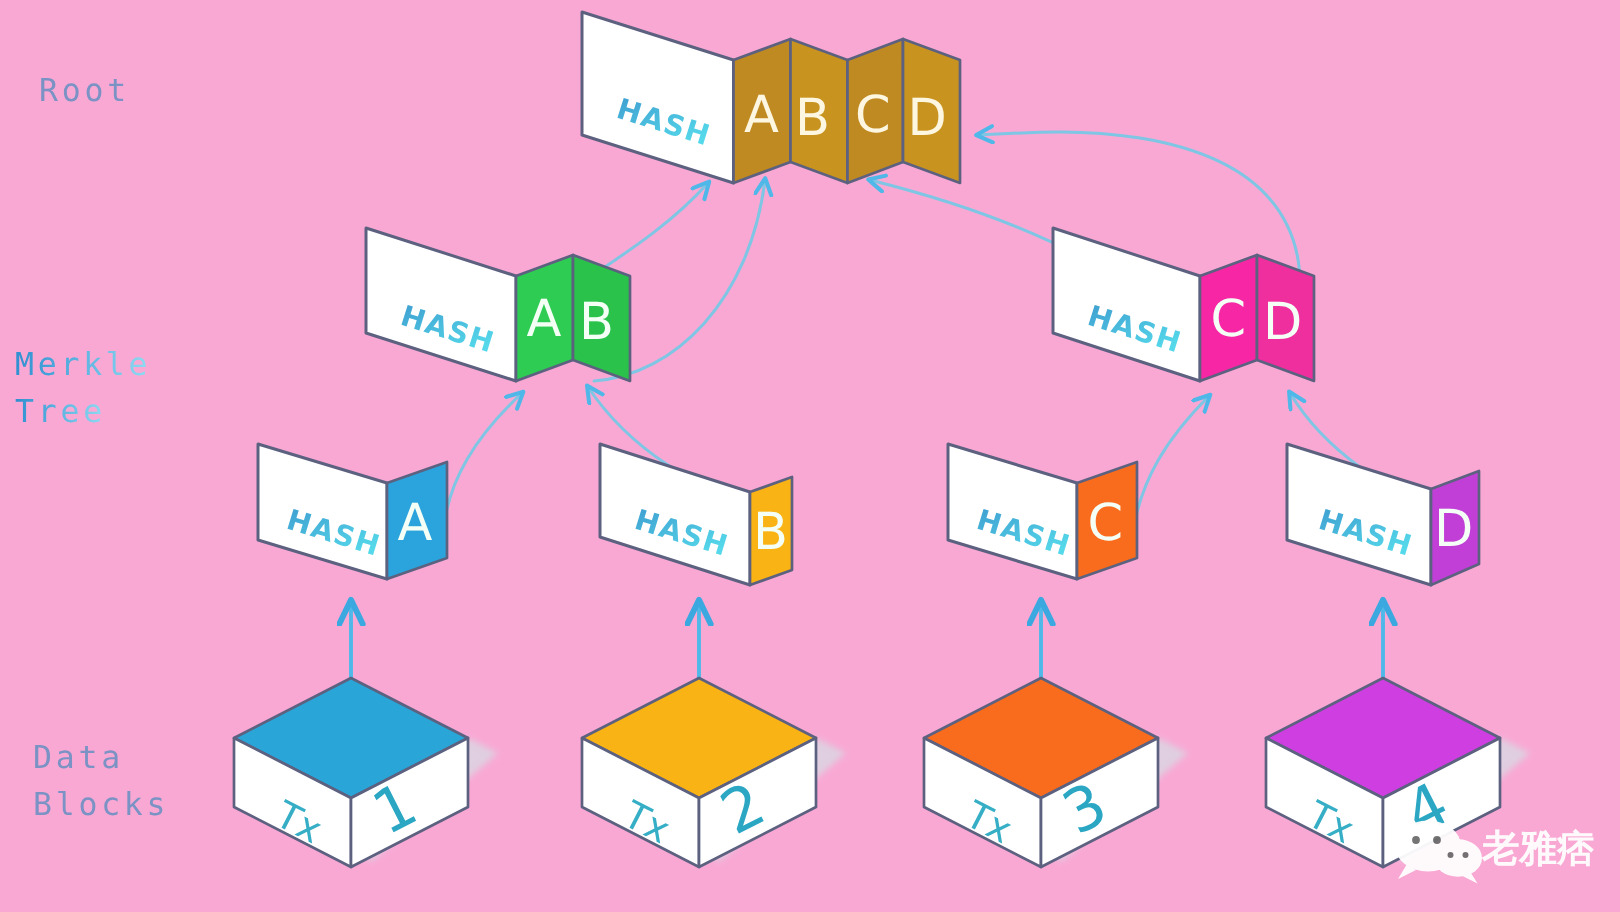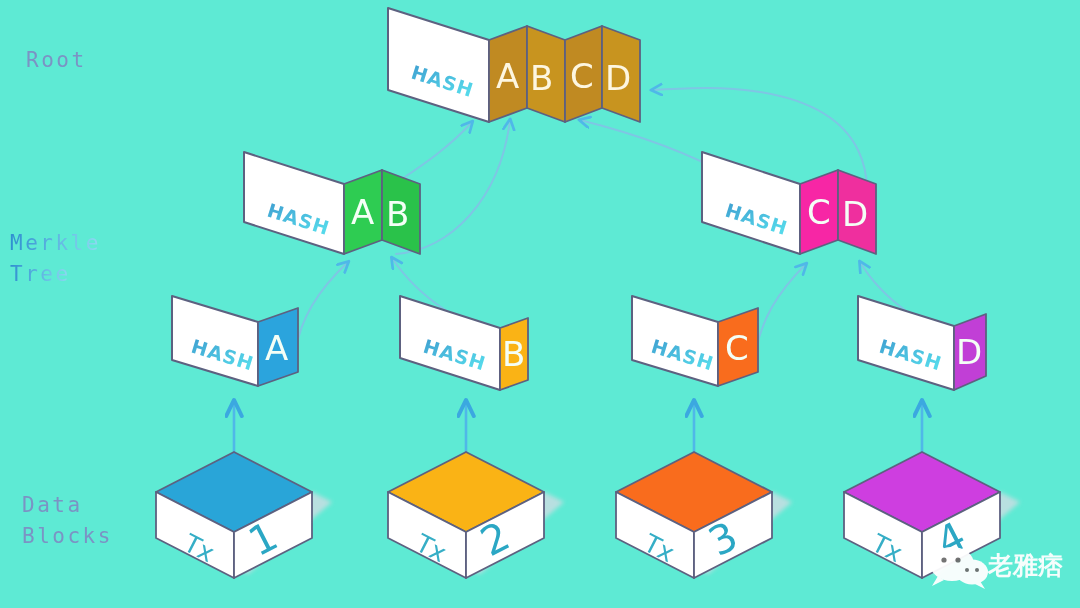--- a/index.html
+++ b/index.html
@@ -7,21 +7,21 @@
     padding: 0;
     background: #ffffff;
   }
   body {
     font-family: "Liberation Sans", sans-serif;
   }
   #stage {
     position: relative;
     width: 1080px;
     height: 608px;
-    background: #5eead4;
+    background: #f9a8d4;
     overflow: hidden;
   }
   #stage svg {
     position: absolute;
     top: 0;
     left: 0;
     display: block;
   }
   .row-label {
     fill: #7b93c4;

